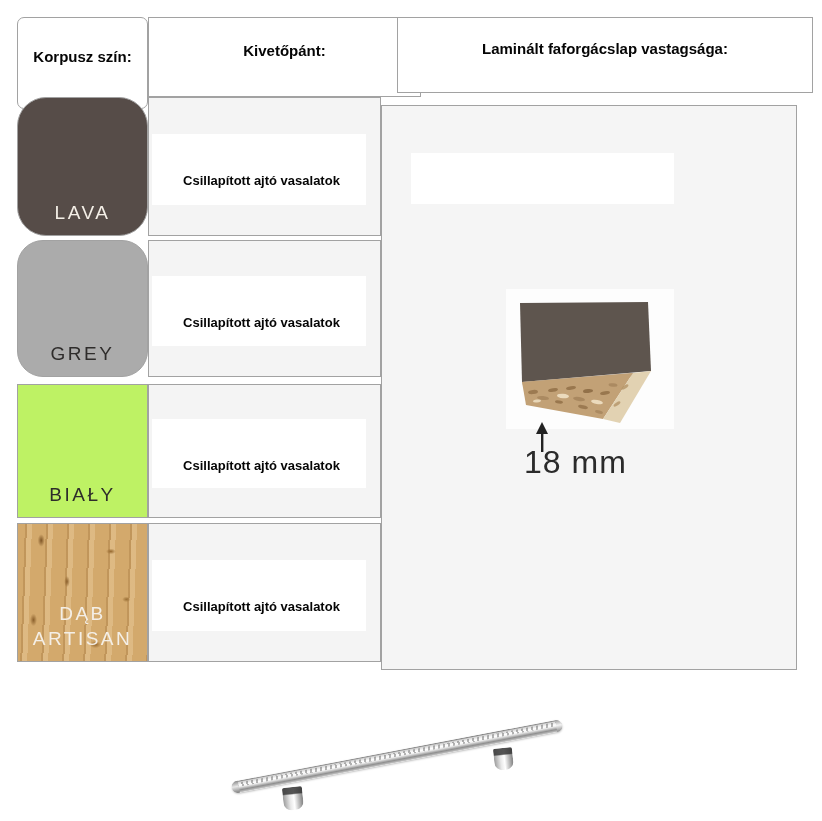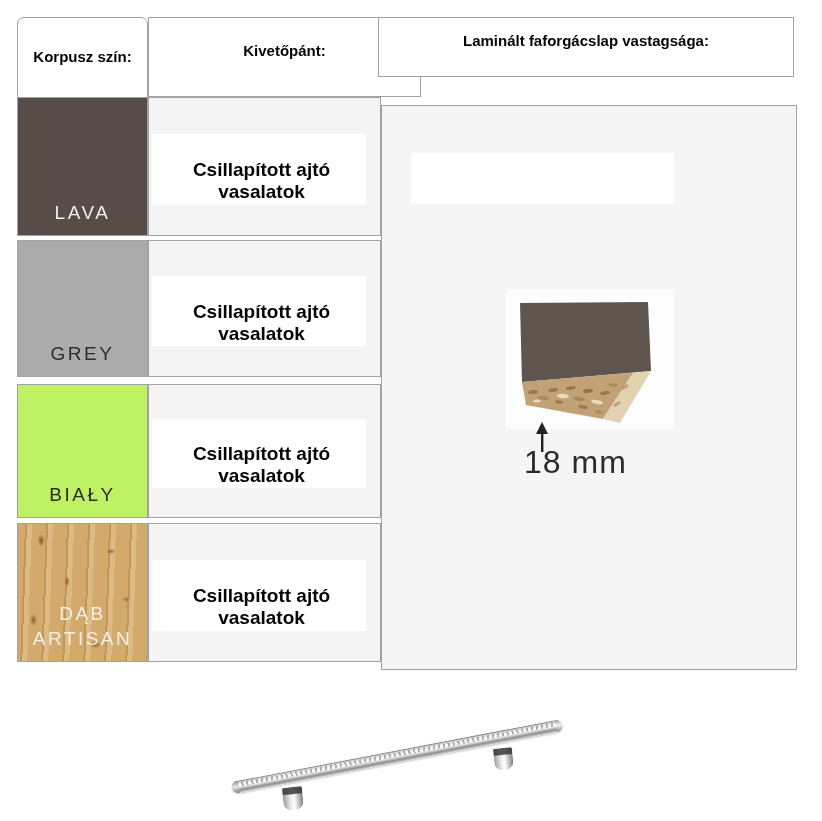--- a/index.html
+++ b/index.html
@@ -10,21 +10,21 @@
   }
   .tbl { position:absolute; left:17px; top:17px; width:780px; height:645px; }
   .cell {
     position:absolute; border:1.5px solid #a2a2a2; background:#ffffff;
   }
   
   .hc { display:flex; align-items:center; justify-content:center; background:#ffffff; }
   .hc span { font-size:15px; font-weight:bold; color:#050505; text-align:center; padding-bottom:14px; }
   .h1 { left:0; top:0; width:131px; height:92px;border-radius:7px; }
   .h2 { left:131px; top:0; width:273px; height:80px; }
-  .h3 { left:361px; top:0; width:416px; height:60px; }
+  .h3 { left:380px; top:0; width:416px; height:76px; }
   
   .sw { left:0; width:131px; }
   .r1 { top:80px;  height:139px; }
   .r2 { top:223px; height:137px; }
   .r3 { top:367px; height:134px; }
   .r4 { top:506px; height:139px; }
   .swatch-label {
     position:absolute; left:0; right:0; bottom:9px; text-align:center;
     font-size:19px; letter-spacing:2.5px; line-height:1.35; font-weight:400;
   }
@@ -41,21 +41,21 @@
       repeating-linear-gradient(92deg,
         rgba(0,0,0,0) 0 7px, rgba(146,100,46,.28) 7px 9px,
         rgba(255,235,200,.25) 9px 14px, rgba(0,0,0,0) 14px 21px);
   }
   
   .hg { left:131px; width:233px; background:#f4f4f4; }
   .patch { position:absolute; left:3px; right:14px; top:26%; height:52%; background:#ffffff; }
   .hinge-text {
     position:absolute; left:0; right:6px; top:0; bottom:0;
     display:flex; align-items:center; justify-content:center;
-    font-size:19px; font-weight:bold; color:#050505; text-align:center;margin-top:28px;
+    font-size:13px; font-weight:bold; color:#050505; text-align:center;margin-top:28px;
   }
   
   .tc { left:364px; top:88px; width:416px; height:565px; background:#f5f5f5; }
   .tc .patch-top { position:absolute; left:29px; top:47px; width:263px; height:51px; background:#ffffff; }
   .board-backdrop { position:absolute; left:124px; top:183px; width:168px; height:140px; background:#fdfdfd; }
   .board-svg { position:absolute; left:131px; top:186px; }
   .thick-arrow { position:absolute; left:152px; top:316px; }
   .thick-value {
     position:absolute; left:142px; top:338px; width:200px;
     font-size:32px; color:#2b2b2b; letter-spacing:1px; font-weight:400;
@@ -107,29 +107,29 @@
     <div class="cell hc h1">
       <span>Korpusz szín:</span>
     </div>
     <div class="cell hc h2">
       <span>Kivetőpánt:</span>
     </div>
     <div class="cell hc h3">
       <span>Laminált faforgácslap vastagsága:</span>
     </div>
 
-    <div class="cell sw r1" style="background-color: rgb(86, 76, 72);">
+    <div class="cell sw r1" style="background-color: rgb(86, 76, 72); border-radius: 29px;">
       <span class="swatch-label label-light">LAVA</span>
     </div>
     <div class="cell hg r1">
       <div class="patch"></div>
       <span class="hinge-text">Csillapított ajtó vasalatok</span>
     </div>
 
-    <div class="cell sw r2" style="background-color: rgb(171, 171, 171);">
+    <div class="cell sw r2" style="background-color: rgb(171, 171, 171); border-radius: 26px;">
       <span class="swatch-label label-dark">GREY</span>
     </div>
     <div class="cell hg r2">
       <div class="patch"></div>
       <span class="hinge-text">Csillapított ajtó vasalatok</span>
     </div>
 
     <div class="cell sw r3" style="background-color: #bef264;">
       <span class="swatch-label label-dark">BIAŁY</span>
     </div>

